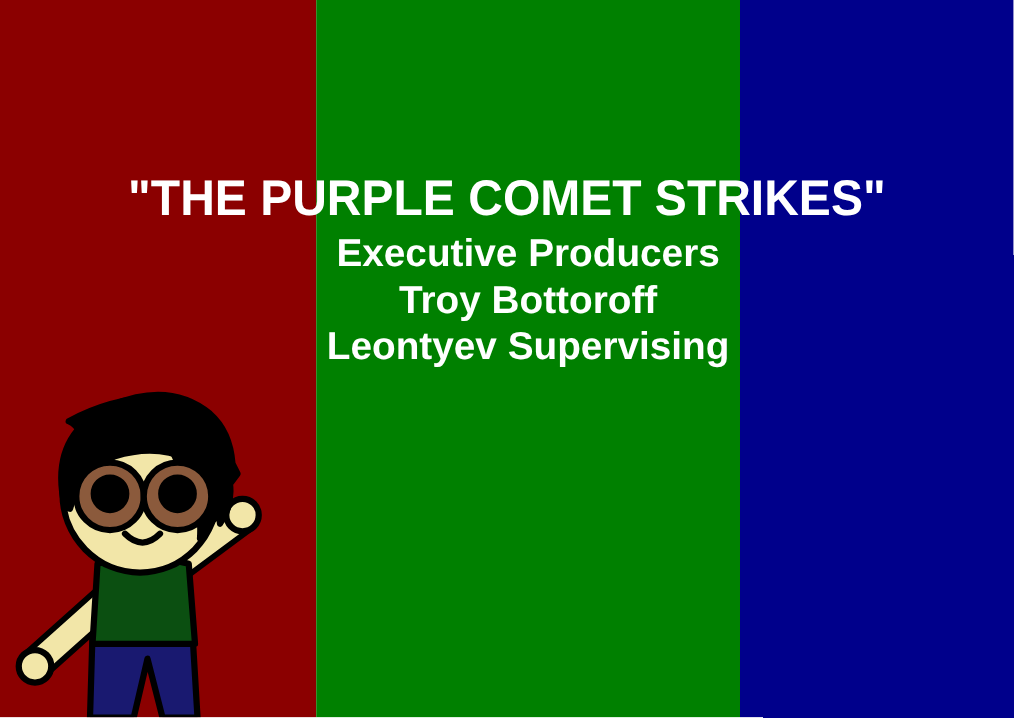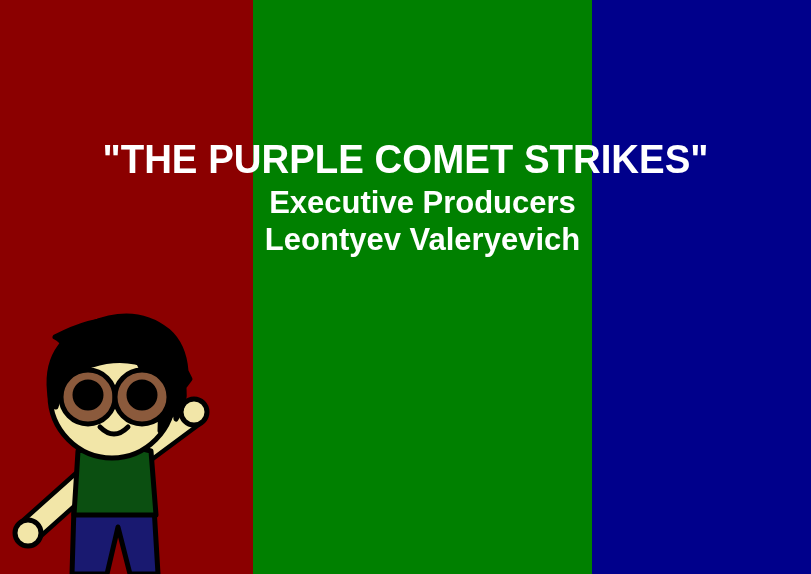--- a/index.html
+++ b/index.html
@@ -119,16 +119,17 @@
 
         <path d="M92 152 Q106 166 120 152" fill="none" stroke="#000000" stroke-width="5"></path>
       </g>
     </svg>
   </div>
 
   <div id="title-text">"THE PURPLE COMET STRIKES"</div>
 
   <div id="credits">
     <span class="credit-line">Executive Producers</span>
-    <span class="credit-line">Leontyev Valeryevich</span>
+    <span class="credit-line">Troy Bottoroff</span>
+    <span class="credit-line">Leontyev Supervising</span>
   </div>
 
 </div>
 
 </body></html>

